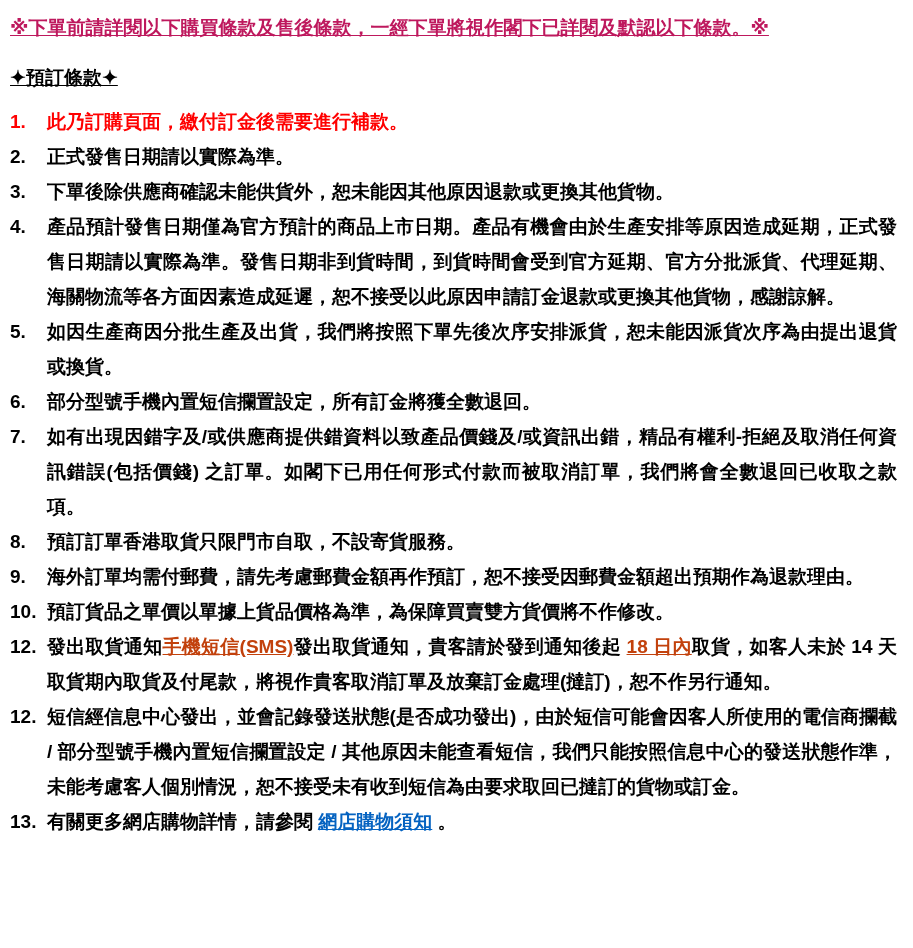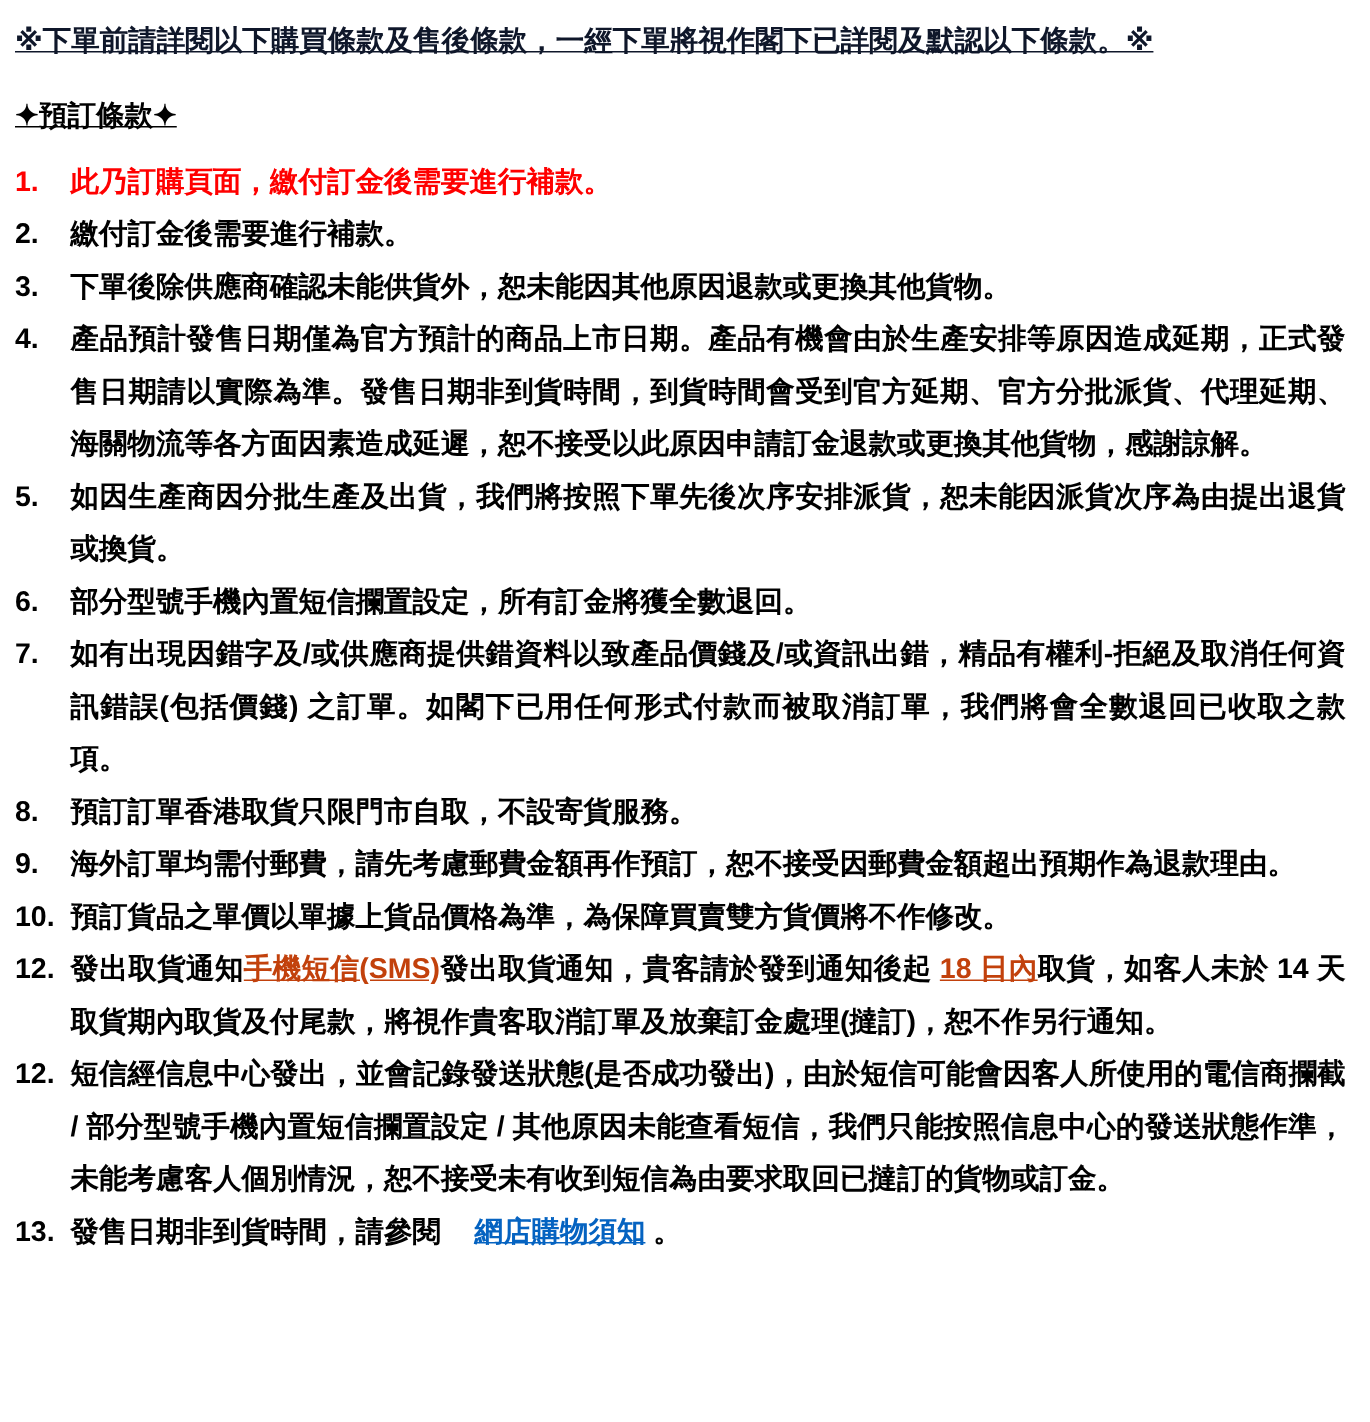--- a/index.html
+++ b/index.html
@@ -12,21 +12,21 @@
     min-height: 948px;
     box-sizing: border-box;
     padding: 10px 16px 12px 10px;
     font-family: "Liberation Sans", "DejaVu Sans", sans-serif;
     font-weight: 700;
     font-size: 19px;
     color: #000000;
     line-height: 35px;
   }
   .notice {
-    color: #0f172a;
+    color: #be185d;
     text-decoration: underline;
     margin-bottom: 15px;
     text-align: justify;
   }
   .section-title {
     color: #000000;
     text-decoration: underline;
     display: inline-block;
     margin-bottom: 9px;
     font-family: Liberation Serif, serif;
@@ -49,41 +49,40 @@
   }
   .seg.normal { color: #000000; }
   .seg.red, .num.red { color: #ff0000; }
   .seg.red-underline {
     color: #c2410c;
     text-decoration: underline;
   }
   a.seg.link {
     color: #0563c1;
     cursor: pointer;
-    margin-left: 17px;
   }
 </style>
 </head>
 <body>
 
 <div class="page">
   <div class="notice">※下單前請詳閱以下購買條款及售後條款，一經下單將視作閣下已詳閱及默認以下條款。※</div>
 
   <div>
     <span class="section-title">✦預訂條款✦</span>
   </div>
 
   <div class="terms" id="terms-list">
       <div class="term">
         <span class="num red">1.</span>
         <div class="text"><span class="seg red">此乃訂購頁面，繳付訂金後需要進行補款。</span></div>
       </div>
       <div class="term">
         <span class="num">2.</span>
-        <div class="text"><span class="seg normal">繳付訂金後需要進行補款。</span></div>
+        <div class="text"><span class="seg normal">正式發售日期請以實際為準。</span></div>
       </div>
       <div class="term">
         <span class="num">3.</span>
         <div class="text"><span class="seg normal">下單後除供應商確認未能供貨外，恕未能因其他原因退款或更換其他貨物。</span></div>
       </div>
       <div class="term">
         <span class="num">4.</span>
         <div class="text"><span class="seg normal">產品預計發售日期僅為官方預計的商品上市日期。產品有機會由於生產安排等原因造成延期，正式發售日期請以實際為準。發售日期非到貨時間，到貨時間會受到官方延期、官方分批派貨、代理延期、海關物流等各方面因素造成延遲，恕不接受以此原因申請訂金退款或更換其他貨物，感謝諒解。</span></div>
       </div>
       <div class="term">
@@ -113,16 +112,16 @@
       <div class="term">
         <span class="num">12.</span>
         <div class="text"><span class="seg normal">發出取貨通知</span><span class="seg red-underline">手機短信(SMS)</span><span class="seg normal">發出取貨通知，貴客請於發到通知後起 </span><span class="seg red-underline">18 日內</span><span class="seg normal">取貨，如客人未於 14 天取貨期內取貨及付尾款，將視作貴客取消訂單及放棄訂金處理(撻訂)，恕不作另行通知。</span></div>
       </div>
       <div class="term">
         <span class="num">12.</span>
         <div class="text"><span class="seg normal">短信經信息中心發出，並會記錄發送狀態(是否成功發出)，由於短信可能會因客人所使用的電信商攔截 / 部分型號手機內置短信攔置設定 / 其他原因未能查看短信，我們只能按照信息中心的發送狀態作準，未能考慮客人個別情況，恕不接受未有收到短信為由要求取回已撻訂的貨物或訂金。</span></div>
       </div>
       <div class="term">
         <span class="num">13.</span>
-        <div class="text"><span class="seg normal">發售日期非到貨時間，請參閱 </span><a href="#" class="seg link">網店購物須知</a><span class="seg normal"> 。</span></div>
+        <div class="text"><span class="seg normal">有關更多網店購物詳情，請參閱 </span><a href="#" class="seg link">網店購物須知</a><span class="seg normal"> 。</span></div>
       </div>
     </div>
 </div>
 
 </body></html>

